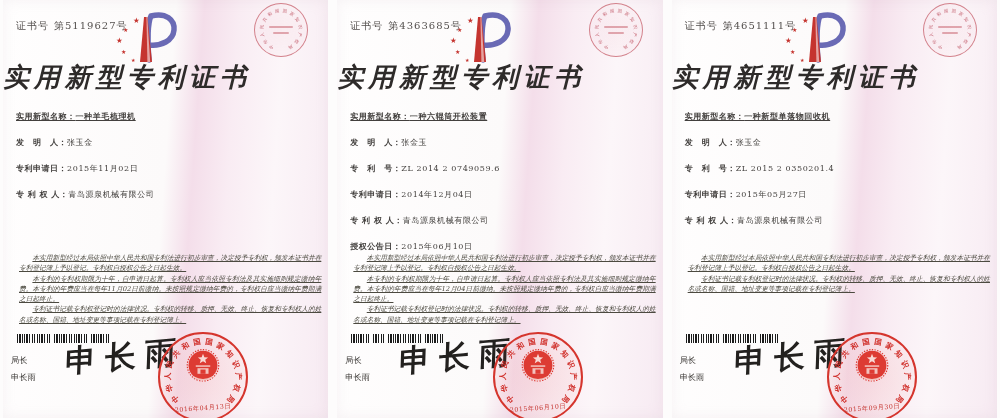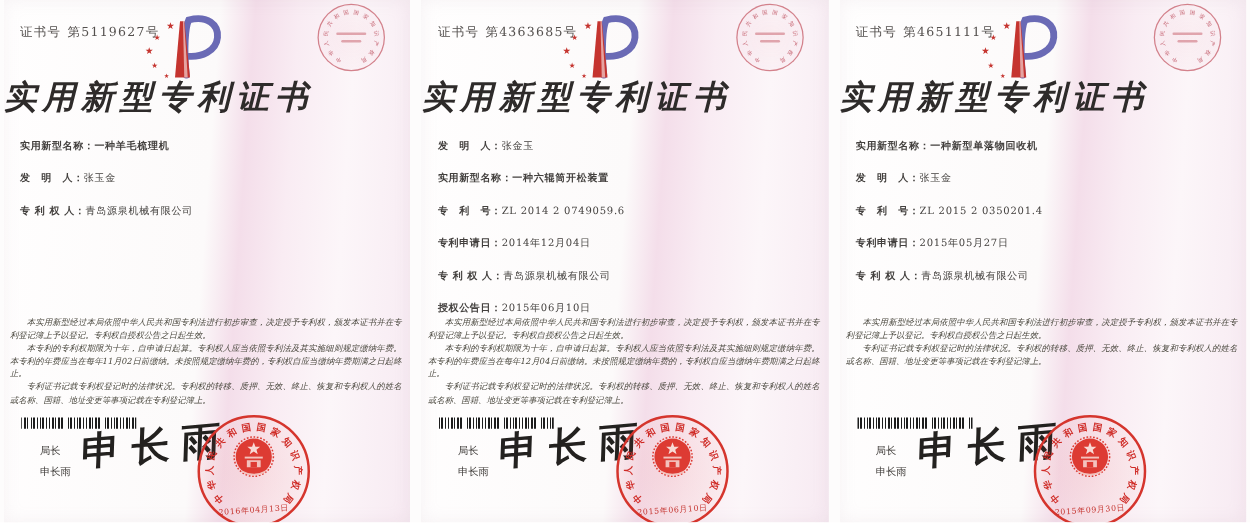--- a/index.html
+++ b/index.html
@@ -16,27 +16,27 @@
   }
   .cert-no{position:absolute;top:19px;left:13px;font-size:10px;color:#54504e;letter-spacing:1px;white-space:nowrap;}
   .cert-no .num{margin-left:5px;}
   .logo{position:absolute;top:10px;left:107px;width:70px;height:56px;}
   .title{position:absolute;top:60px;left:0;width:78%;margin:0;text-align:left;
     font-size:26px;font-weight:bold;letter-spacing:5px;color:#2e2b2a;font-style:italic;}
   .fields{position:absolute;top:111px;left:13px;right:10px;font-size:8px;color:#43403e;}
   .row{margin-bottom:15px;white-space:nowrap;}
   .row .lbl{font-weight:bold;letter-spacing:.5px;}
   .row .val{letter-spacing:.6px;}
-  .name-row{font-weight:bold;}
-  .paras{position:absolute;top:253px;left:5px;right:7px;font-size:6.7px;line-height:1.53;
-    color:#4c4a40;text-align:justify;font-style:italic;}
+  .name-row{font-weight:bold;text-decoration:underline;}
+  .paras{position:absolute;top:253px;left:16px;right:7px;font-size:6.7px;line-height:1.53;
+    color:#4c4a40;text-align:justify;font-style:italic;text-decoration:underline;}
   .paras p{margin:0;text-indent:2em;}
   .barcode{position:absolute;left:14px;top:334px;width:92px;height:9px;
     background:repeating-linear-gradient(90deg,#1c1c1c 0 1px,#fdfdfd 1px 2px,#1c1c1c 2px 3.6px,#fdfdfd 3.6px 5px,#1c1c1c 5px 5.7px,#fdfdfd 5.7px 7.4px);}
-  .director{position:absolute;left:29px;top:352px;font-size:8.2px;color:#3a3734;line-height:2.1;}
+  .director{position:absolute;left:8px;top:352px;font-size:8.2px;color:#3a3734;line-height:2.1;}
   .signature{position:absolute;left:62px;top:336px;font-size:31px;color:#23211f;
     letter-spacing:9px;transform:rotate(-5deg) skewX(-7deg);white-space:nowrap;font-weight:600;}
   
   .seal-sm{position:absolute;top:3px;right:20px;width:52px;height:52px;border-radius:50%;
     border:1.5px solid rgba(198,92,104,.75);background:radial-gradient(rgba(225,120,140,.07),rgba(225,120,140,.02));}
   .seal-sm .cline{position:absolute;left:14px;right:14px;height:2px;background:rgba(198,92,104,.5);border-radius:2px;}
   .seal-lg{position:absolute;right:80px;top:332px;width:86px;height:86px;border-radius:50%;
     border:2.5px solid #d5352d;background:radial-gradient(rgba(235,80,70,.10),rgba(235,80,70,.03));}
   .ring-ch{position:absolute;left:50%;top:50%;width:10px;height:10px;margin:-5px 0 0 -5px;
     display:flex;align-items:center;justify-content:center;transform-origin:center;}
@@ -87,20 +87,23 @@
       </div>
     <h1 class="title">实用新型专利证书</h1>
     <div class="fields">
       <div class="row name-row">
         <span class="lbl">实用新型名称：</span><span class="val">一种羊毛梳理机</span>
       </div>
       <div class="row">
         <span class="lbl">发　明　人：</span><span class="val">张玉金</span>
       </div>
       <div class="row">
+        <span class="lbl">专利申请日：</span><span class="val">2015年11月02日</span>
+      </div>
+      <div class="row">
         <span class="lbl">专 利 权 人：</span><span class="val">青岛源泉机械有限公司</span>
       </div>
     </div>
     <div class="paras">
       <p>本实用新型经过本局依照中华人民共和国专利法进行初步审查，决定授予专利权，颁发本证书并在专利登记簿上予以登记。专利权自授权公告之日起生效。</p>
       <p>本专利的专利权期限为十年，自申请日起算。专利权人应当依照专利法及其实施细则规定缴纳年费。本专利的年费应当在每年11月02日前缴纳。未按照规定缴纳年费的，专利权自应当缴纳年费期满之日起终止。</p>
       <p>专利证书记载专利权登记时的法律状况。专利权的转移、质押、无效、终止、恢复和专利权人的姓名或名称、国籍、地址变更等事项记载在专利登记簿上。</p>
     </div>
     <div class="barcode"></div>
     <div class="director">
@@ -165,25 +168,25 @@
         <span class="ring-ch" style="transform: rotate(11.5385deg) translateY(-20px);">国</span>
         <span class="ring-ch" style="transform: rotate(34.6154deg) translateY(-20px);">家</span>
         <span class="ring-ch" style="transform: rotate(57.6923deg) translateY(-20px);">知</span>
         <span class="ring-ch" style="transform: rotate(80.7692deg) translateY(-20px);">识</span>
         <span class="ring-ch" style="transform: rotate(103.846deg) translateY(-20px);">产</span>
         <span class="ring-ch" style="transform: rotate(126.923deg) translateY(-20px);">权</span>
         <span class="ring-ch" style="transform: rotate(150deg) translateY(-20px);">局</span>
       </div>
     <h1 class="title">实用新型专利证书</h1>
     <div class="fields">
-      <div class="row">
-        <span class="lbl">发　明　人：</span><span class="val">张金玉</span>
-      </div>
       <div class="row name-row">
         <span class="lbl">实用新型名称：</span><span class="val">一种六辊筒开松装置</span>
+      </div>
+      <div class="row">
+        <span class="lbl">发　明　人：</span><span class="val">张金玉</span>
       </div>
       <div class="row">
         <span class="lbl">专　利　号：</span><span class="val">ZL 2014 2 0749059.6</span>
       </div>
       <div class="row">
         <span class="lbl">专利申请日：</span><span class="val">2014年12月04日</span>
       </div>
       <div class="row">
         <span class="lbl">专 利 权 人：</span><span class="val">青岛源泉机械有限公司</span>
       </div>

